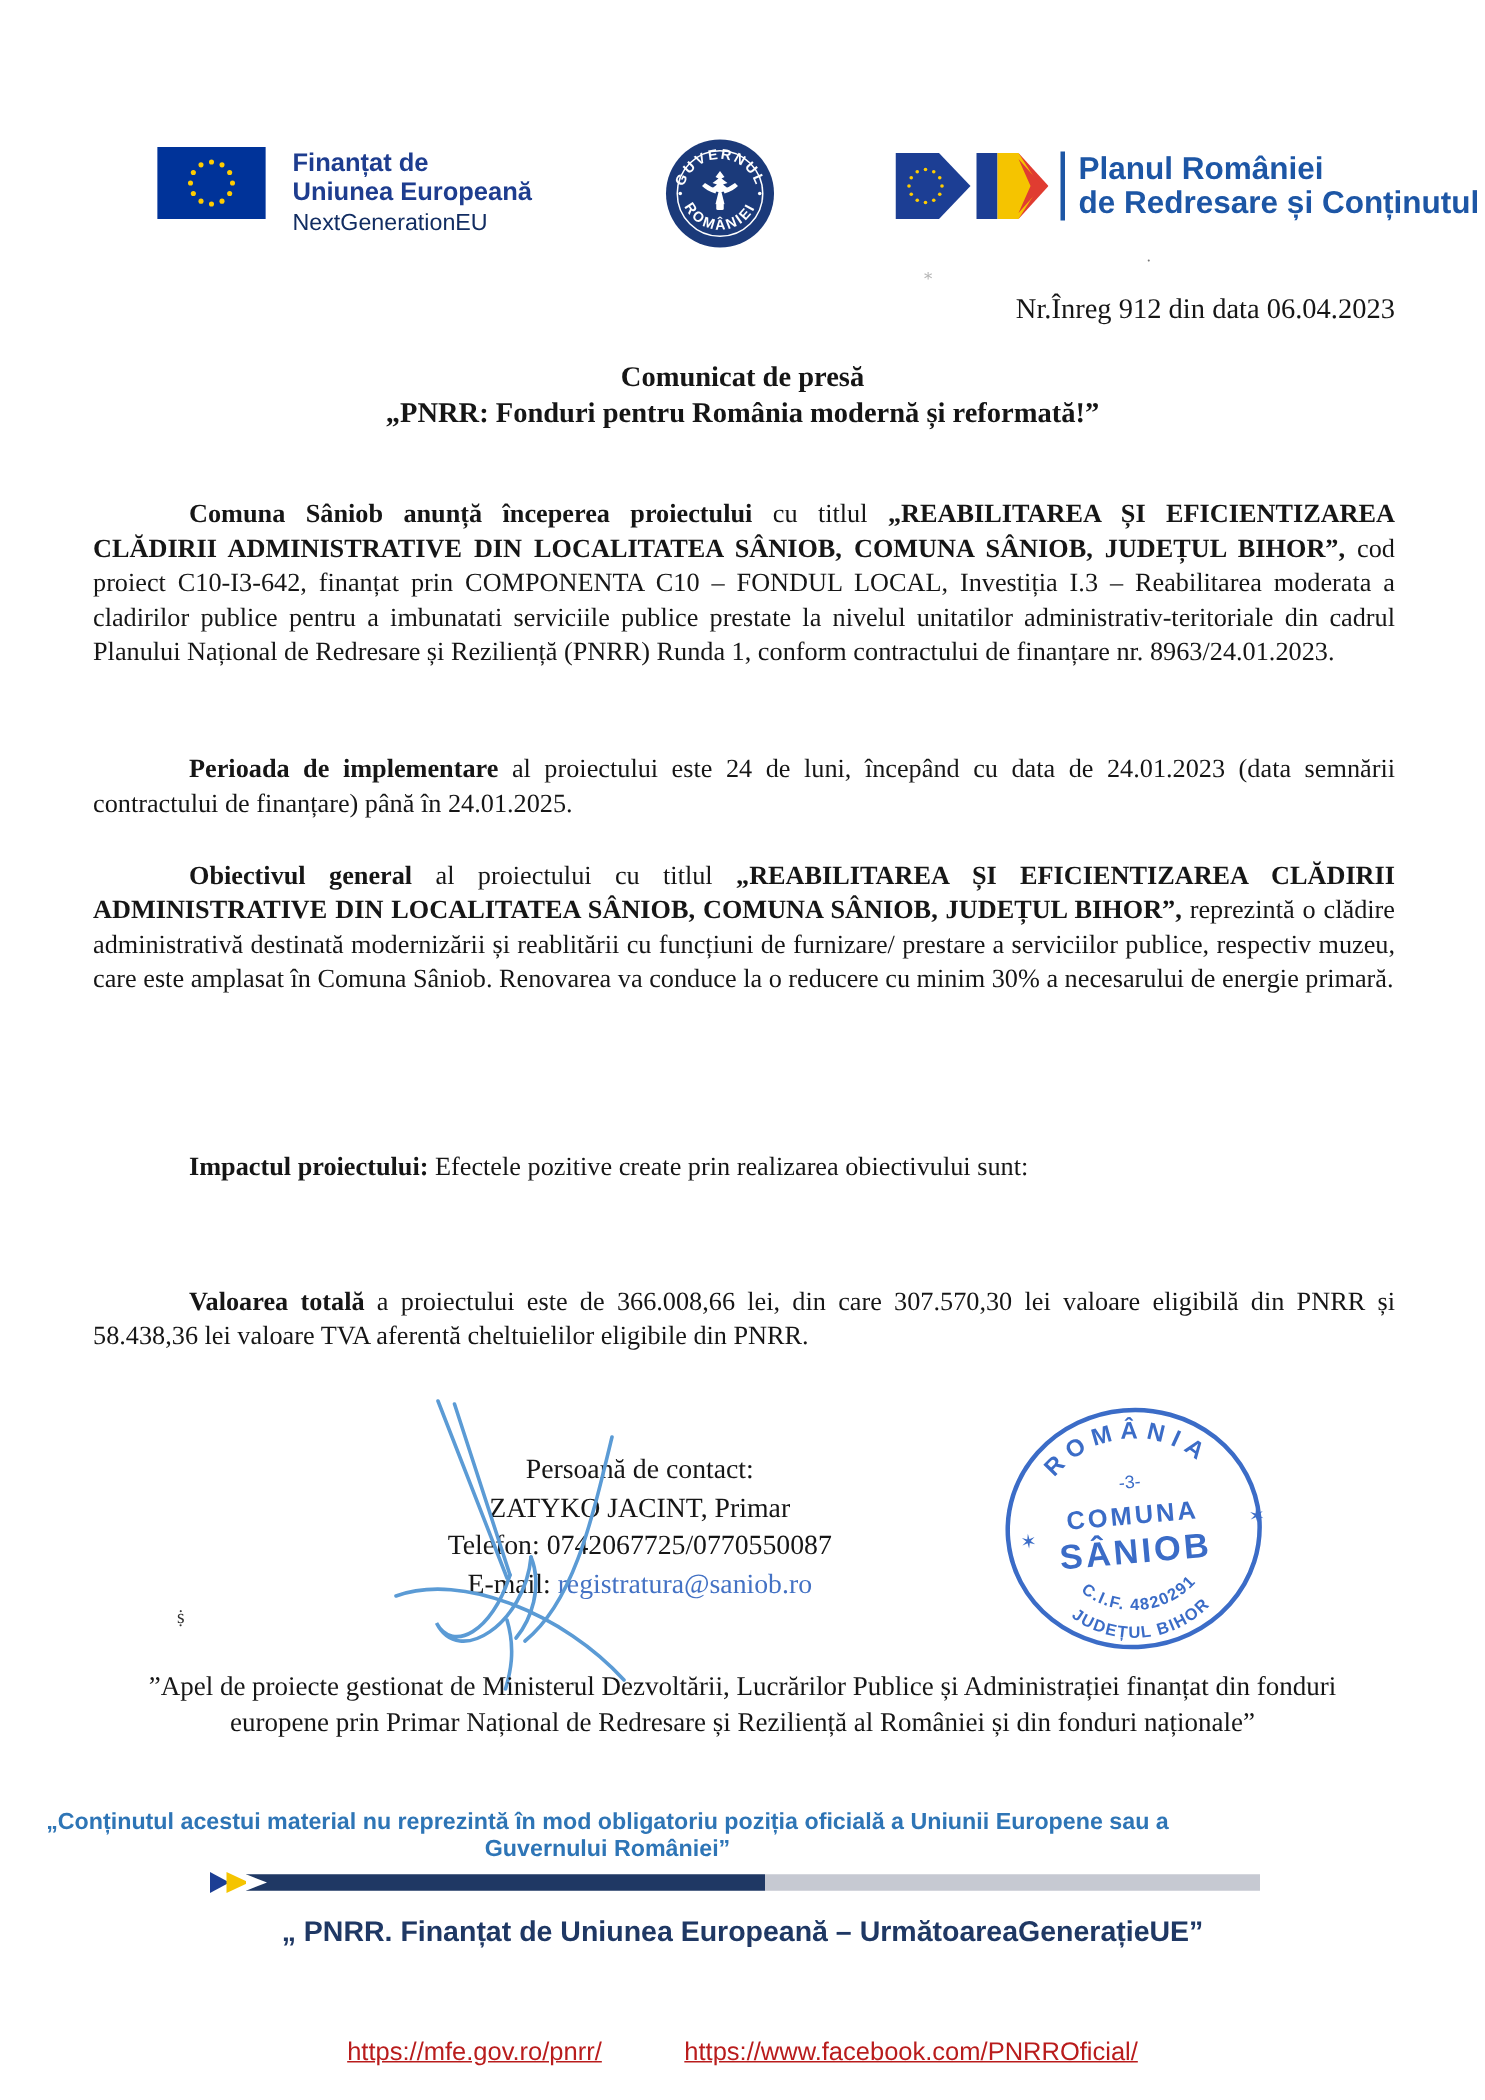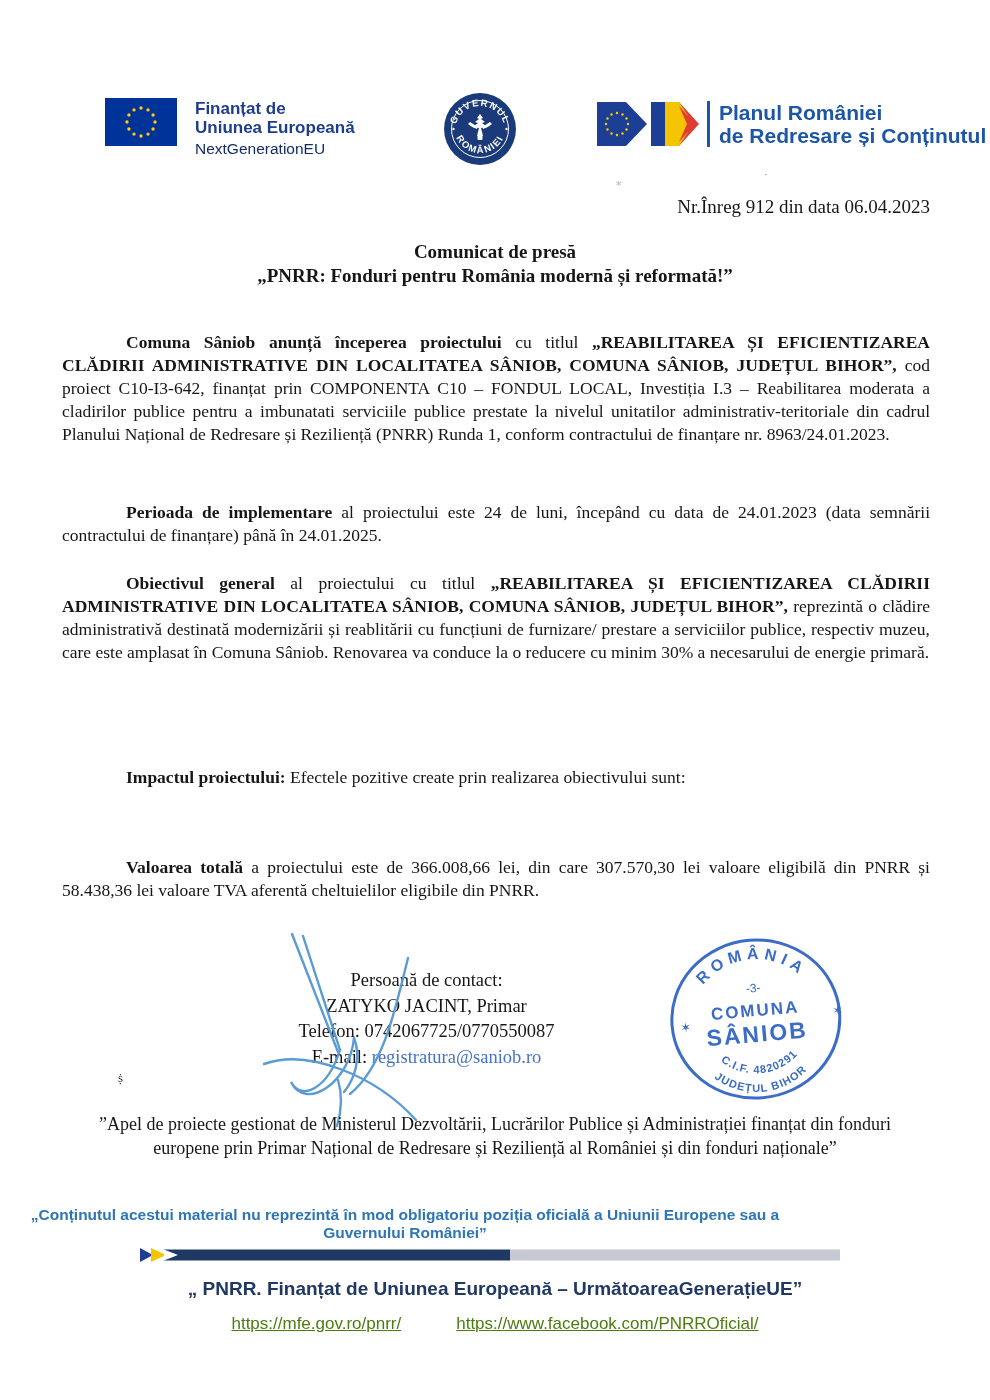--- a/index.html
+++ b/index.html
@@ -31,21 +31,21 @@
   
   .quote{position:absolute;top:1112px;left:75px;width:840px;font-size:18px;text-align:center;line-height:1.35;}
   .disclaimer{position:absolute;top:1206px;left:0;width:810px;text-align:center;
     font-family:"Liberation Sans","DejaVu Sans",sans-serif;font-size:15.5px;font-weight:bold;color:#2e75b6;}
   
   .footer-bar{position:absolute;top:1248px;left:140px;}
   .footer-title{position:absolute;top:1278px;left:0;width:990px;text-align:center;
     font-family:"Liberation Sans","DejaVu Sans",sans-serif;font-weight:bold;font-size:19px;color:#1f3864;}
   .footer-links{position:absolute;top:1314px;left:0;width:990px;display:flex;justify-content:center;gap:55px;
     font-family:"Liberation Sans","DejaVu Sans",sans-serif;font-size:17px;}
-  .footer-links a{color:#4d7c0f;text-decoration:underline;}
+  .footer-links a{color:#b91c1c;text-decoration:underline;margin-top:44px;}
   
   .stamp{position:absolute;left:668px;top:934px;transform:rotate(-5deg);}
   .signature{position:absolute;left:258px;top:930px;}
   .artifact{position:absolute;color:#777;font-size:11px;}
 </style>
 </head>
 <body>
 
 <div class="page">
 

